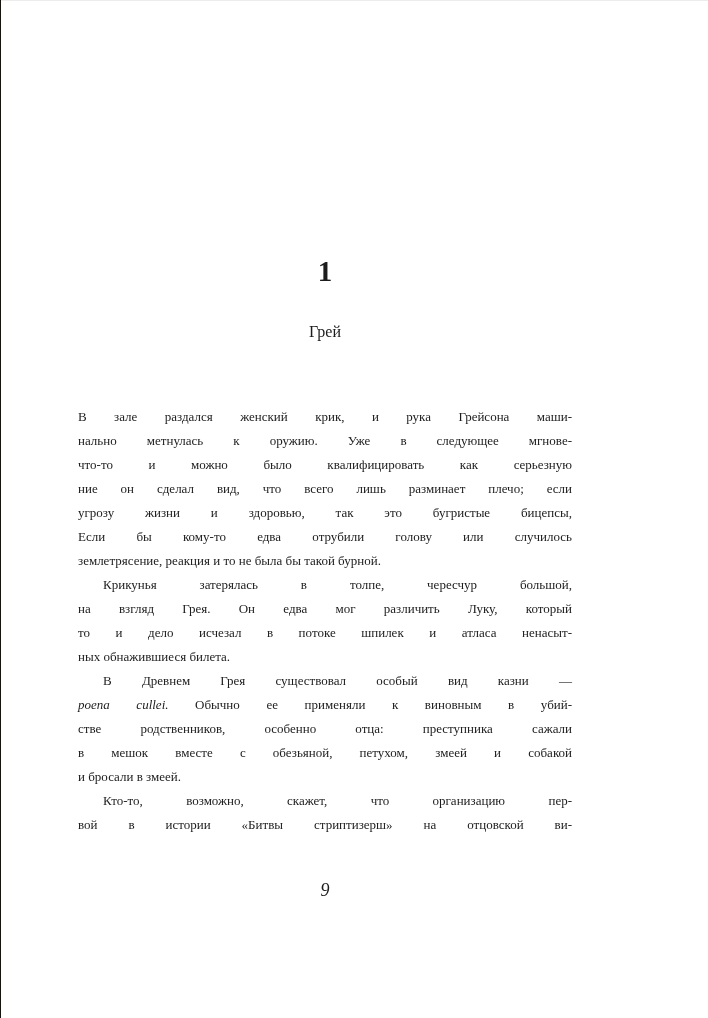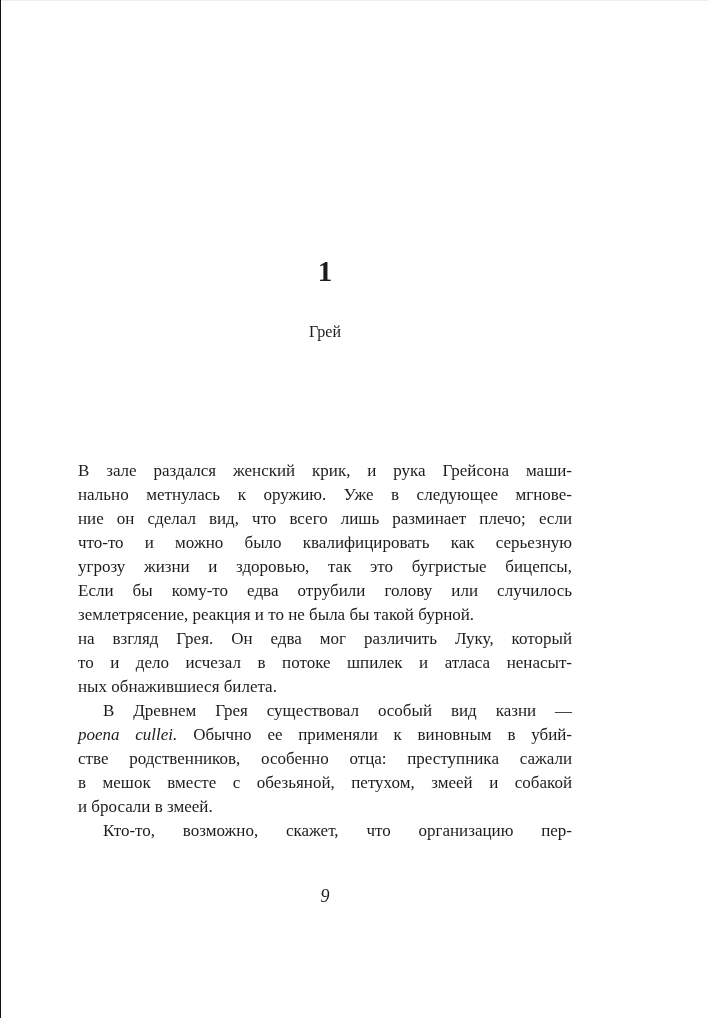--- a/index.html
+++ b/index.html
@@ -45,22 +45,22 @@
     font-size: 29px;
     line-height: 29px;
   }
   .chapter-title {
     margin-top: 34px;
     text-align: center;
     font-size: 16px;
     line-height: 23px;
   }
   .body-text {
-    margin-top: 116px;
-    font-size: 17px;
+    margin-top: 62px;
+    font-size: 13px;
     line-height: 24px;
   }
   .line {
     text-align: justify;
     text-align-last: left;
   }
   .line.jl {
     text-align-last: justify;
   }
   .line.indent {
@@ -79,30 +79,32 @@
 
 <div class="page">
   <div class="scan-edge-top"></div>
   <div class="scan-edge-left"></div>
   <div class="content">
     <div class="chapter-number">1</div>
     <div class="chapter-title">Грей</div>
     <div class="body-text" id="body-text">
         <div class="line jl"><span>В зале раздался женский крик, и рука Грейсона маши-</span></div>
         <div class="line jl"><span>нально метнулась к оружию. Уже в следующее мгнове-</span></div>
+        <div class="line jl"><span>что-то и можно было квалифицировать как серьезную</span></div>
         <div class="line jl"><span>ние он сделал вид, что всего лишь разминает плечо; если</span></div>
-        <div class="line jl"><span>что-то и можно было квалифицировать как серьезную</span></div>
         <div class="line jl"><span>угрозу жизни и здоровью, так это бугристые бицепсы,</span></div>
         <div class="line jl"><span>Если бы кому-то едва отрубили голову или случилось</span></div>
         <div class="line"><span>землетрясение, реакция и то не была бы такой бурной.</span></div>
+        <div class="line jl indent"><span>Крикунья затерялась в толпе, чересчур большой,</span></div>
         <div class="line jl"><span>на взгляд Грея. Он едва мог различить Луку, который</span></div>
         <div class="line jl"><span>то и дело исчезал в потоке шпилек и атласа ненасыт-</span></div>
         <div class="line"><span>ных обнажившиеся билета.</span></div>
         <div class="line jl indent"><span>В Древнем Грея существовал особый вид казни —</span></div>
         <div class="line jl"><i>poena cullei.</i><span> Обычно ее применяли к виновным в убий-</span></div>
         <div class="line jl"><span>стве родственников, особенно отца: преступника сажали</span></div>
         <div class="line jl"><span>в мешок вместе с обезьяной, петухом, змеей и собакой</span></div>
         <div class="line"><span>и бросали в змеей.</span></div>
         <div class="line jl indent"><span>Кто-то, возможно, скажет, что организацию пер-</span></div>
+        <div class="line jl"><span>вой в истории «Битвы стриптизерш» на отцовской ви-</span></div>
       </div>
     <div class="page-number">9</div>
   </div>
 </div>
 
 </body></html>

